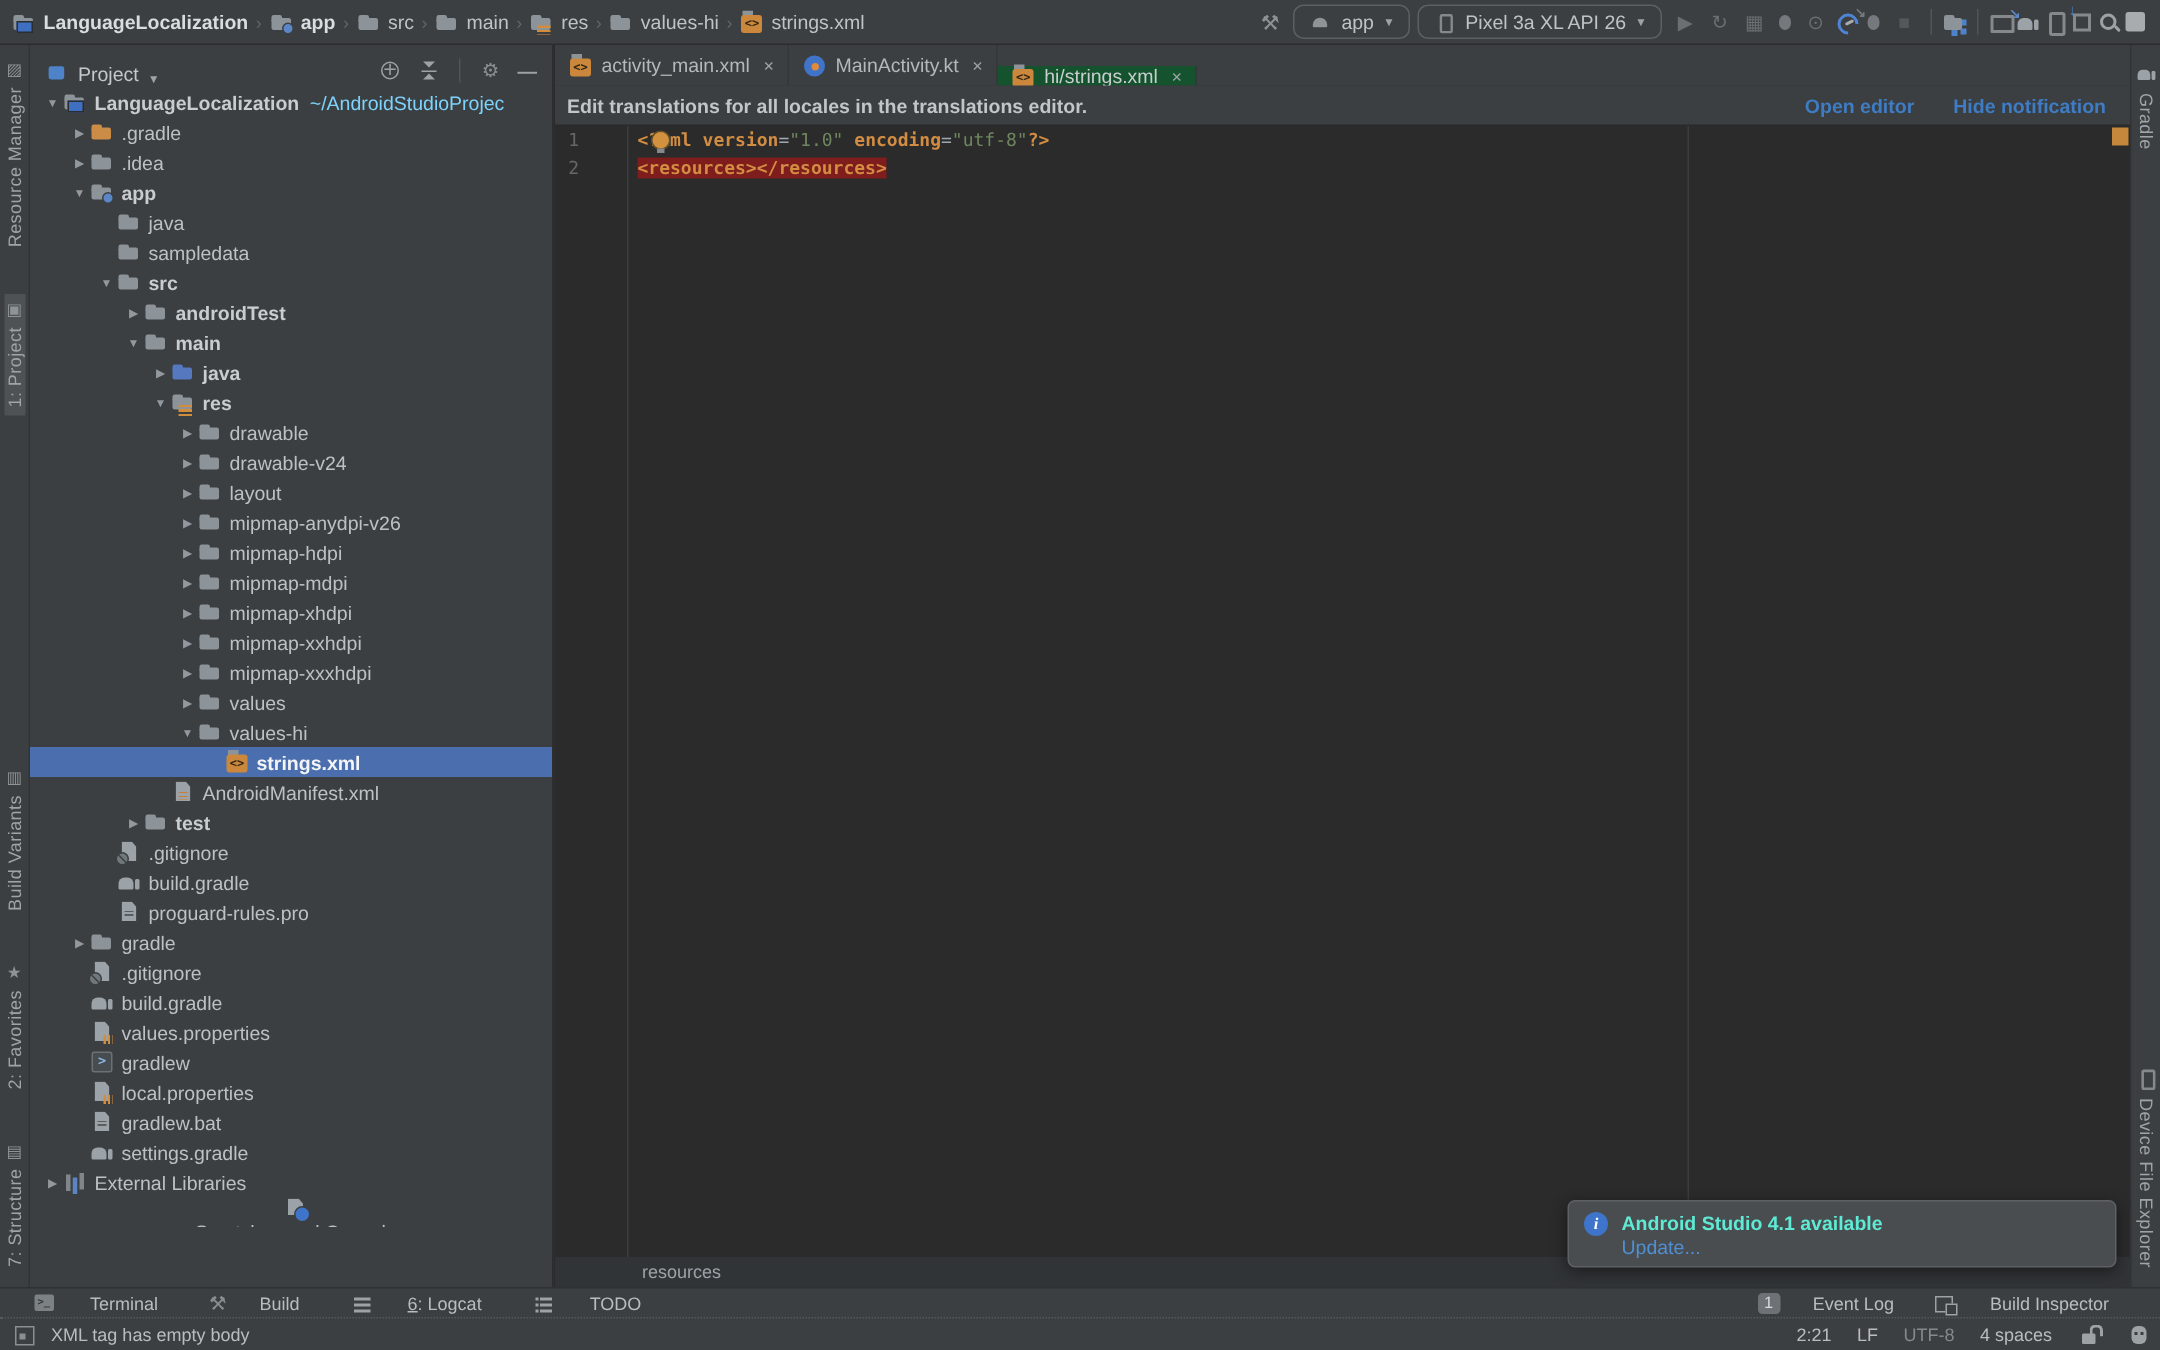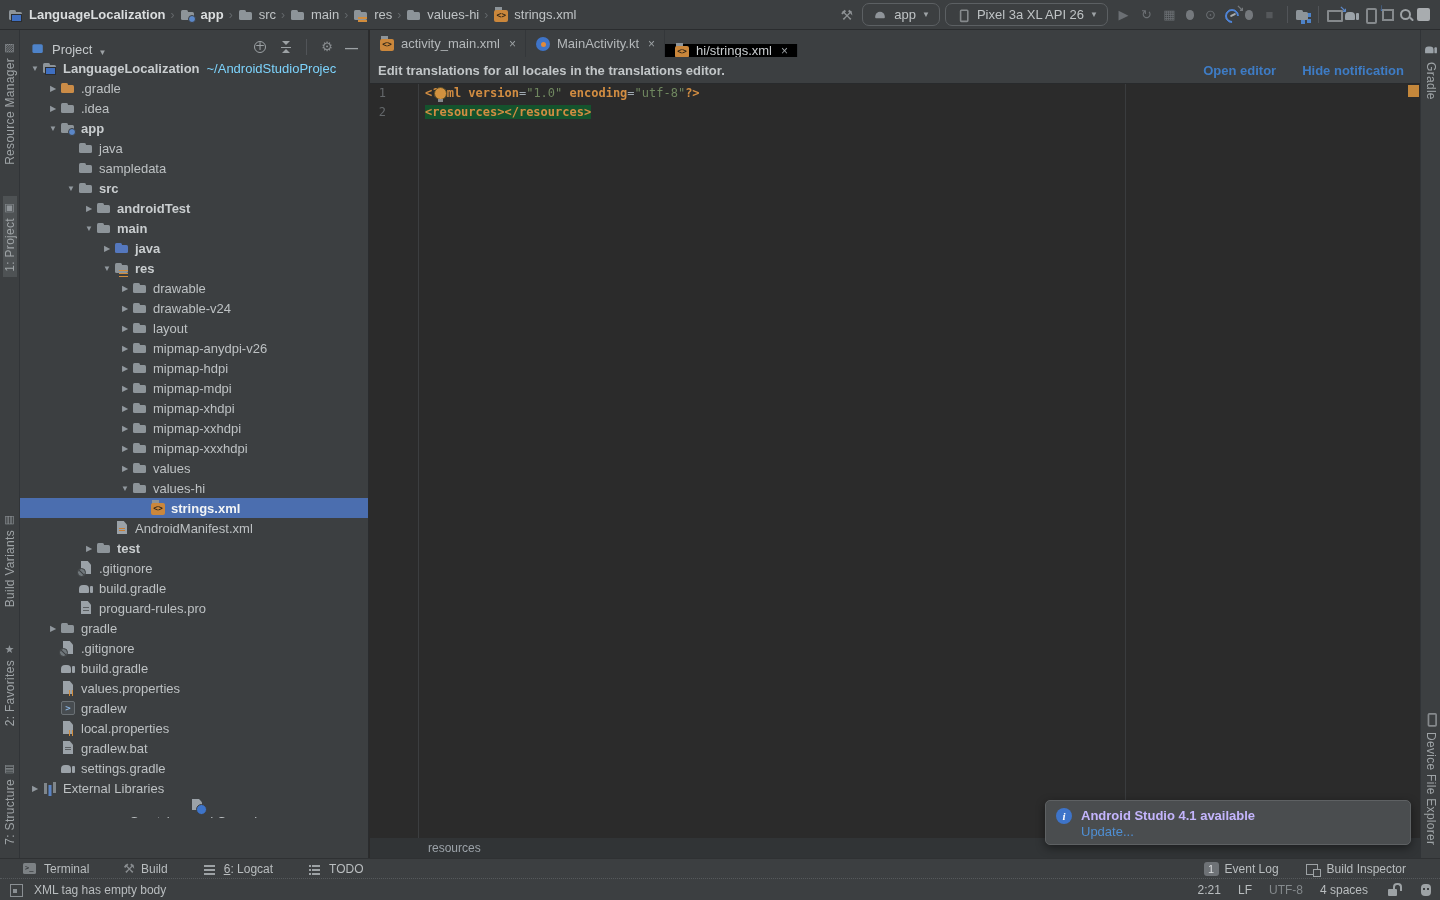--- a/index.html
+++ b/index.html
@@ -147,56 +147,56 @@
   .trow .lbl.b{font-weight:bold;color:#C9CDCF;}
   .trow .sfx{margin-left:7px;color:#7dd3fc;}
   .trow.sel{background:#4B6EAF;}
   .trow.sel .lbl{color:#F2F4F5;font-weight:bold;}
 
   
   .editor{left:370px;top:30px;width:1050px;height:828px;background:#2B2B2B;}
   .tabsbar{position:absolute;left:0;top:0;right:0;height:27px;background:#3C3F41;border-bottom:1px solid #323537;
            display:flex;align-items:stretch;}
   .etab{display:flex;align-items:center;gap:6px;padding:0 9px;border-right:1px solid #34373A;color:#B4B8BA;font-size:13px;cursor:default;}
-  .etab.active{background:#000000;color:#C9CDCF;margin-top:14px;}
+  .etab.active{background:#14532d;color:#C9CDCF;margin-top:14px;}
   .etab .tclose{color:#9DA2A5;font-size:12px;margin-left:3px;}
   .banner{position:absolute;left:0;top:27px;right:0;height:27px;background:#3C3F41;border-bottom:1px solid #282A2C;
           display:flex;align-items:center;padding:0 16px 0 8px;box-sizing:border-box;}
   .banner .btxt{color:#C2C6C8;font-weight:bold;}
   .banner .blinks{margin-left:auto;display:flex;gap:26px;}
   .blink{color:#3E7CC5;font-weight:bold;cursor:pointer;}
   .codewrap{position:absolute;left:0;top:54px;right:0;bottom:20px;background:#2B2B2B;overflow:hidden;}
   .gutter{position:absolute;left:0;top:0;width:48px;bottom:0;border-right:1px solid #3C3E40;}
   .gnum{height:19px;text-align:right;padding-right:32px;color:#64686B;font:12px/19px "DejaVu Sans Mono",monospace;}
   .codepane{position:absolute;left:49px;top:0;right:13px;bottom:0;padding-left:6px;
             font:12px/19px "DejaVu Sans Mono",monospace;white-space:pre;}
   .cline{height:19px;}
   .tok-tag{color:#D28D42;font-weight:bold;}
   .tok-tagb{color:#D28D42;font-weight:bold;}
   .tok-attr{color:#D28D42;font-weight:bold;}
   .tok-str{color:#6F875F;}
   .tok-eq{color:#9FA8B0;}
-  .tok-hl{background:#14532d;}
+  .tok-hl{background:#7f1d1d;}
   .marginline{position:absolute;left:755px;top:0;bottom:0;width:1px;background:#3A3C3E;}
   .stripemark{position:absolute;right:1px;top:1px;width:11px;height:12px;background:#C4873B;}
   .bulbwrap{position:absolute;left:62px;top:2px;}
   .crumbbar{position:absolute;left:0;bottom:0;right:0;height:20px;background:#313436;display:flex;align-items:center;
             padding-left:58px;color:#9CA3A9;font-size:12px;}
 
   
   .popup{left:1045px;top:800px;width:366px;height:45px;background:#4A4D4F;border:1px solid #5E6163;border-radius:5px;
          box-shadow:0 3px 10px rgba(0,0,0,0.45);display:flex;padding:7px 10px;gap:9px;z-index:50;}
   .popup .ptxt{display:flex;flex-direction:column;gap:1px;}
-  .popup .ptitle{font-weight:bold;color:#c4b5fd;}
+  .popup .ptitle{font-weight:bold;color:#5eead4;}
   .popup .plink{color:#4F8FD4;cursor:pointer;}
 
   
   .toolwin{left:0;top:858px;width:1440px;height:20px;background:#3C3F41;border-top:1px solid #2F3133;
            display:flex;align-items:center;padding:0 34px 0 22px;box-sizing:border-box;gap:34px;font-size:12px;}
-  .twitem{display:flex;align-items:center;gap:6px;color:#B9BDBF;cursor:default;}
+  .twitem{display:flex;align-items:center;gap:22px;color:#B9BDBF;cursor:default;}
   .twitem u{text-decoration:underline;}
   .tw-right{margin-left:auto;display:flex;align-items:center;gap:26px;}
   .badge1{display:inline-block;min-width:13px;height:14px;background:#6E7276;border-radius:3px;color:#D8DADC;
           font-size:11px;line-height:14px;text-align:center;padding:0 1px;}
   .statusbar{left:0;top:878px;width:1440px;height:22px;background:#3C3F41;border-top:1px dotted #55595C;
              display:flex;align-items:center;padding:0 6px 0 8px;box-sizing:border-box;font-size:12px;color:#B9BDBF;}
   .sb-msg{margin-left:10px;}
   .sb-right{margin-left:auto;display:flex;align-items:center;gap:17px;}
   .sb-dim{color:#84898C;}
 </style>

